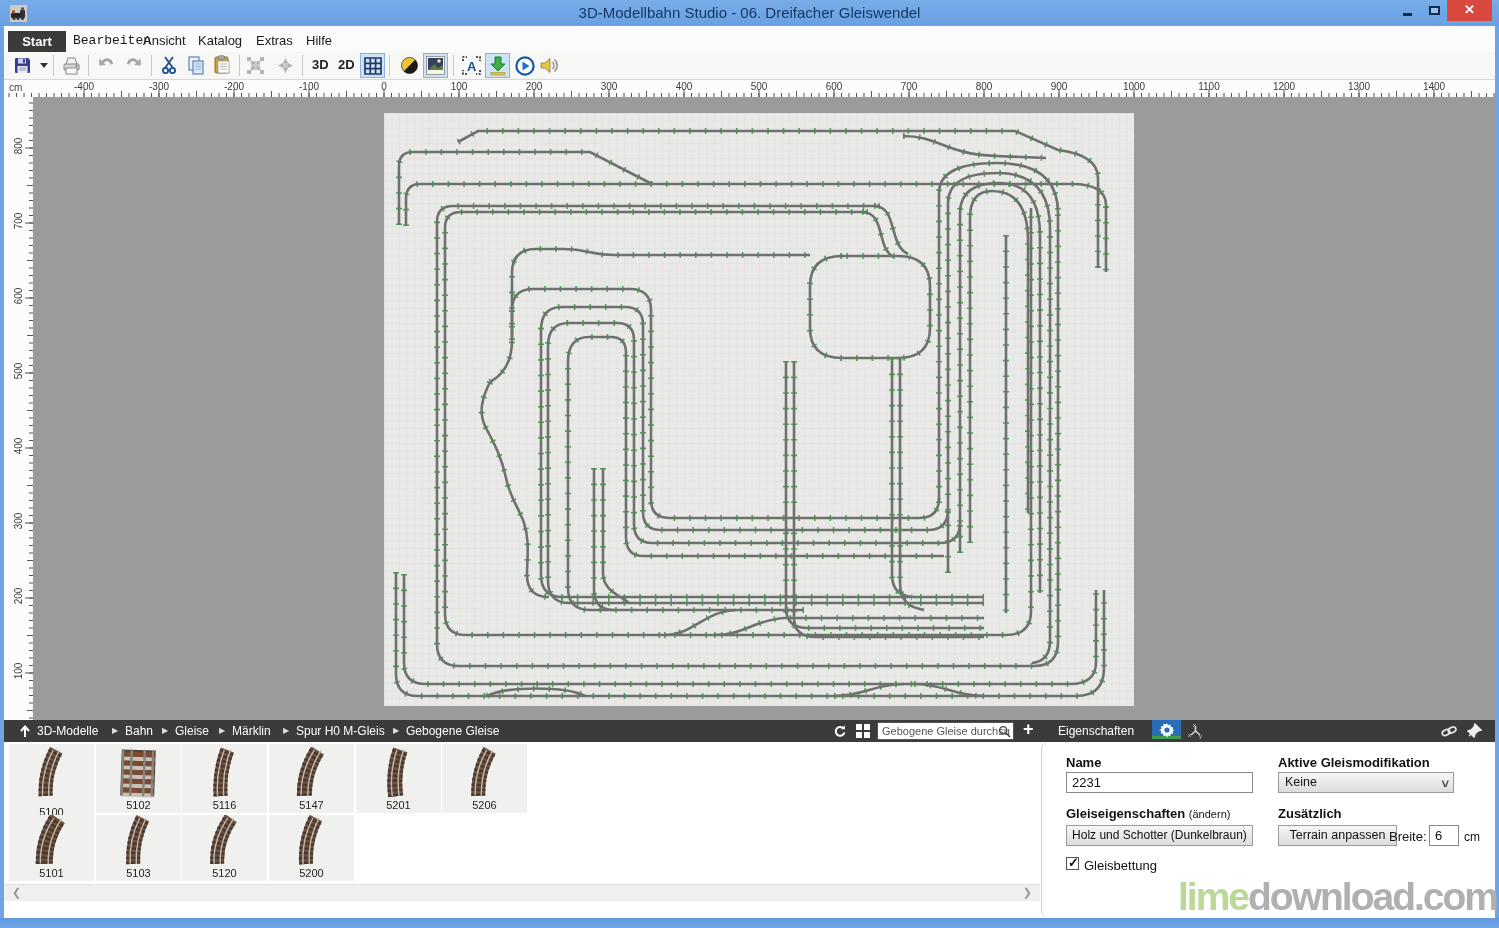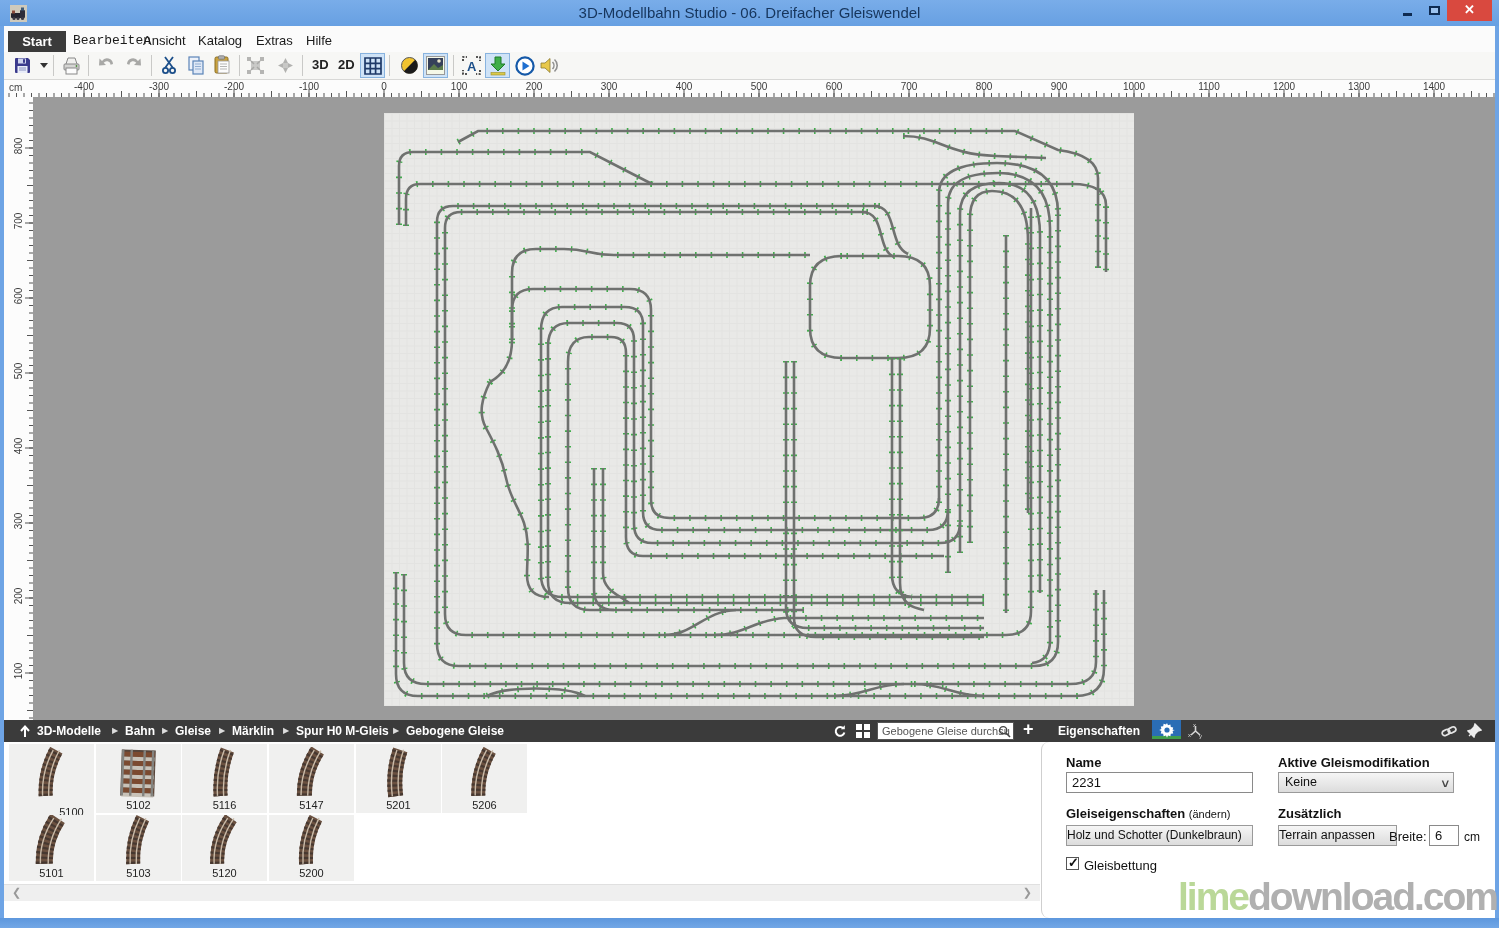--- a/index.html
+++ b/index.html
@@ -26,37 +26,37 @@
 #rulerleft { position:absolute; left:4px; top:97px; width:29px; height:623px; background:#fcfcfc; }
 #cmlabel { position:absolute; left:9px; top:82px; font-size:10px; color:#444; }
 
 #canvas { position:absolute; left:33px; top:97px; width:1462px; height:623px; background:#9b9b9b; overflow:hidden; }
 #board { position:absolute; left:351px; top:16px; width:750px; height:593px; background:#e9e9e7;
   background-image:linear-gradient(#e3e3e1 1px, transparent 1px), linear-gradient(90deg,#e3e3e1 1px, transparent 1px);
   background-size:7.5px 7.5px; }
 
 #bottom { position:absolute; left:4px; top:720px; width:1491px; height:200px; background:#fff; }
 #darkbar { position:absolute; left:0; top:0; width:1491px; height:22px; background:#3b3b3b; color:#fff; }
-.crumb { position:absolute; top:0; height:22px; line-height:22px; font-size:12px; font-weight:bold; color:#fff; }
+.crumb { position:absolute; top:0; height:22px; line-height:22px; font-size:12px; font-weight:normal; color:#fff; }
 .csep { position:absolute; top:0; height:22px; line-height:22px; font-size:8px; color:#ddd; }
 #searchbox { position:absolute; left:873px; top:2px; width:137px; height:18px; background:#fff; border:1px solid #555; font-size:11px; color:#555; line-height:16px; padding-left:4px; padding-right:15px; white-space:nowrap; overflow:hidden; }
 #items { position:absolute; left:0; top:22px; width:1036px; height:142px; background:#fff; }
 .cell { position:absolute; width:85px; background:#f0f0ef; }
 .clabel { position:absolute; bottom:2px; width:100%; text-align:center; font-size:11px; color:#222; }
 #scrollstrip { position:absolute; left:0; top:164px; width:1036px; height:17px; background:#efefef; border-top:1px solid #e0e0e0; color:#999; }
 #props { position:absolute; left:1037px; top:22px; width:454px; height:176px; background:#fff; border-left:1px solid #cfcfcf;border-radius:8px; }
 #geartab { position:absolute; left:1148px; top:0; width:29px; height:19px; background:#2a6db5; border-bottom:3px solid #3f9e4d; text-align:center; padding-top:2px; }
 #checkbox { position:absolute; left:24px; top:115px; width:13px; height:13px; background:#fff; border:1px solid #555; }
 #checkbox:after { content:"\2713"; position:absolute; left:1px; top:-3px; font-size:13px; font-weight:bold; color:#111; }
 #watermark { position:absolute; left:1178px; top:875px; font-size:39px; font-weight:bold; letter-spacing:-2px; color:#b0b0b0; z-index:50; }
 #watermark .lime { color:#bad898; }
 #bottomborder { position:absolute; left:0; top:918px; width:1499px; height:10px; background:linear-gradient(#5d97dd,#72a7e6); }
 .lbl { font-weight:bold; font-size:13px; color:#111; position:absolute; }
 .ipt { position:absolute; background:#fff; border:1px solid #8a8a8a; font-size:13px; color:#111; padding-left:5px; }
-.btn { position:absolute; background:linear-gradient(#f6f6f6,#dcdcdc); border:1px solid #9a9a9a; font-size:12.5px; color:#111; white-space:nowrap; overflow:hidden; }
+.btn { position:absolute; background:linear-gradient(#f6f6f6,#dcdcdc); border:1px solid #9a9a9a; font-size:12.5px; color:#111; text-align:center; white-space:nowrap; overflow:hidden; }
 </style>
 </head>
 <body>
 <div id="win">
   <div id="titlebar">
     <div id="title">3D-Modellbahn Studio - 06. Dreifacher Gleiswendel</div>
     <svg id="appicon" viewBox="0 0 17 17">
         <rect x="0" y="0" width="17" height="17" fill="#cfcabc"></rect>
         <rect x="1" y="8" width="11" height="5" rx="1" fill="#23232f"></rect>
         <rect x="10" y="5" width="5" height="8" rx="1" fill="#2c2c3a"></rect>
@@ -658,21 +658,21 @@
           <g stroke="#e4e4e4" stroke-width="1.7" fill="none">
             <rect x="1" y="6" width="8" height="5" rx="2.5" transform="rotate(-25 5 8.5)"></rect>
             <rect x="7" y="3.5" width="8" height="5" rx="2.5" transform="rotate(-25 11 6)"></rect>
           </g>
         </svg>
       <svg style="position:absolute;left:1463px;top:3px" width="15" height="15" viewBox="0 0 15 15">
           <path d="M8 1 L14 7 L11 8 L8 11 L7 14 L1 8 L4 7 L7 4 Z M7 8 L2 13" stroke="#eee" stroke-width="1.4" fill="#eee"></path>
         </svg>
     </div>
     <div id="items">
-        <div class="cell" style="left:5px;top:2px;height:76px;padding-left:20px;">
+        <div class="cell" style="left:5px;top:2px;height:76px;">
           <svg style="position:absolute;left:22px;top:3px" width="40" height="52" viewBox="0 0 40 52">
             <g transform="rotate(2 20 26)">
               <path d="M 15.5 49 Q 13.5 25 24.5 3" stroke="#6b5140" stroke-width="14" fill="none"></path>
               <path d="M 15.5 49 Q 13.5 25 24.5 3" stroke="#463830" stroke-width="14" fill="none" stroke-dasharray="2.2 2.6"></path>
               <path d="M 12.42 49 Q 10.42 25 21.42 3" stroke="#c9bba9" stroke-width="1.4" fill="none"></path>
               <path d="M 18.58 49 Q 16.58 25 27.58 3" stroke="#c9bba9" stroke-width="1.4" fill="none"></path>
             </g>
           </svg>
           <div class="clabel">5100</div>
         </div>

